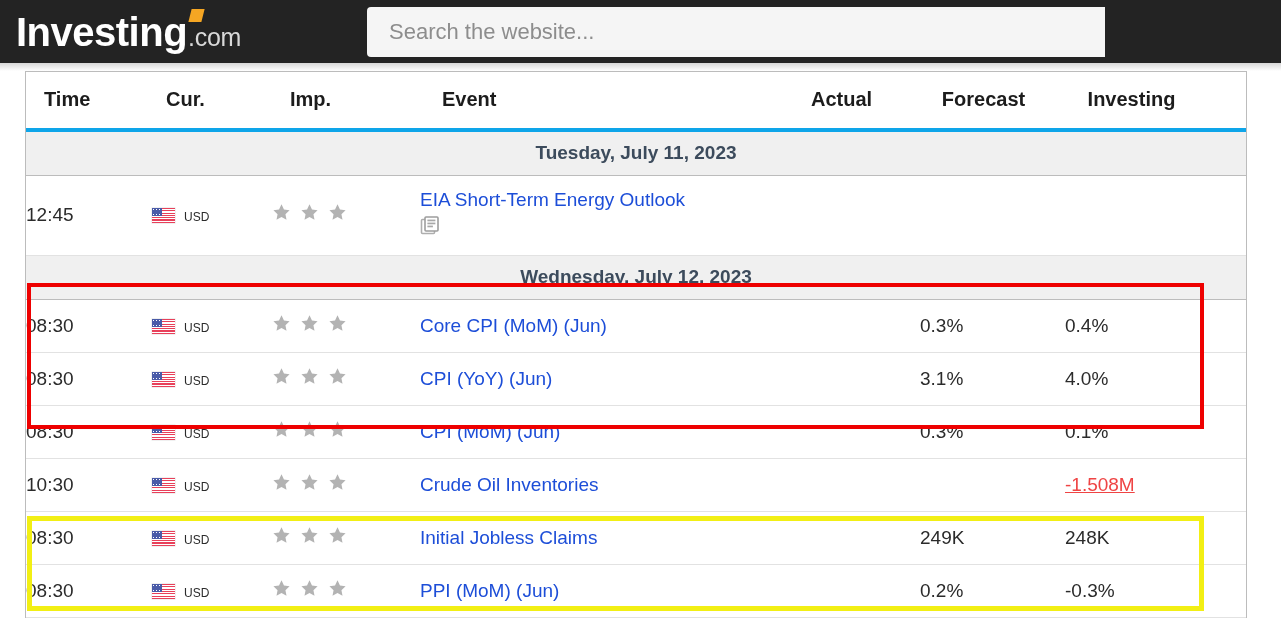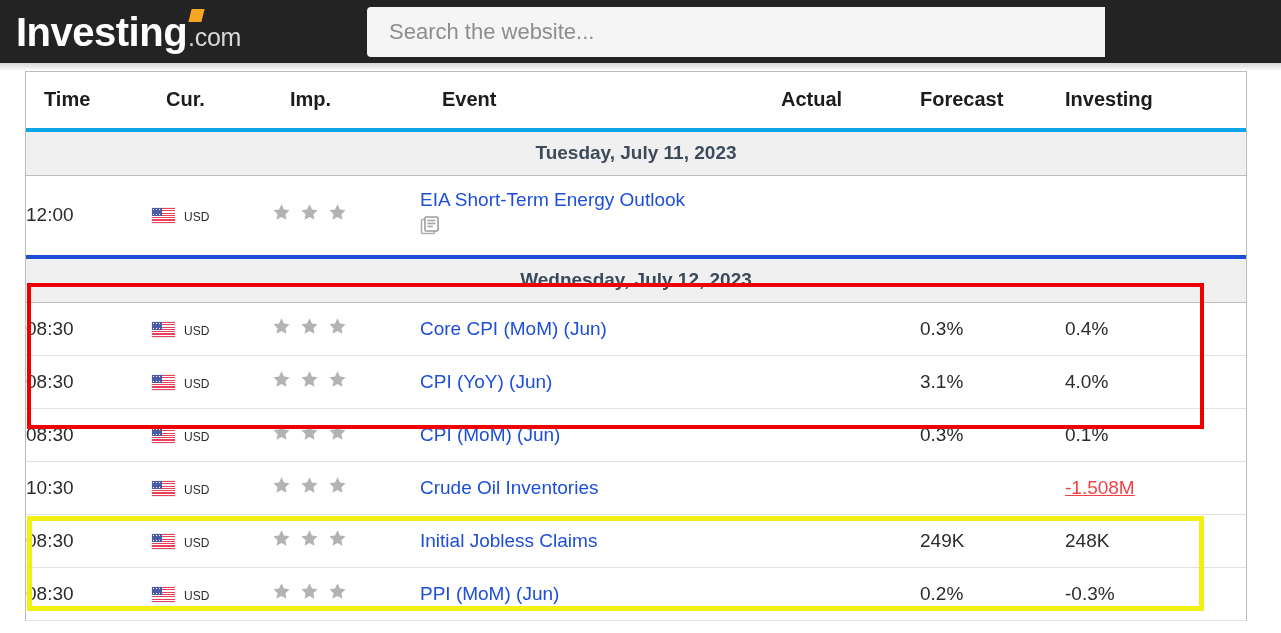--- a/index.html
+++ b/index.html
@@ -106,26 +106,26 @@
     padding: 16px 0 17px 0;
     border-bottom: 4px solid #0ea5e9;
     text-align: left;
     background: #fff;
     white-space: nowrap;
   }
   th.th-time  { padding-left: 18px; }
   th.th-cur   { padding-left: 14px; }
   th.th-imp   { padding-left: 18px; }
   th.th-event { padding-left: 22px; }
-  th.th-act, th.th-fcst, th.th-prev { text-align: left; padding-right: 18px; }
+  th.th-act, th.th-fcst, th.th-prev { text-align: center; padding-right: 18px; }
   th.th-prev  { padding-right: 48px; }
 
   tr.day-row td {
     background: #f0f0f0;
-    border-top: 4px solid #1d4ed8;
+    border-top: 1px solid #1d4ed8;
     border-bottom: 1px solid #bcbcbc;
     text-align: center;
     font-weight: bold;
     font-size: 19px;
     color: #3c4b5c;
     padding: 10px 0 11px 0;
   }
 
   tr.event-row td {
     border-bottom: 1px solid #e2e2e2;
@@ -238,21 +238,21 @@
         <th class="th-act">Actual</th>
         <th class="th-fcst">Forecast</th>
         <th class="th-prev">Investing</th>
       </tr>
     </thead>
     <tbody id="cal-body">
         <tr class="day-row">
           <td colspan="7">Tuesday, July 11, 2023</td>
         </tr>
         <tr class="event-row tall">
-          <td class="c-time">12:00</td>
+          <td class="c-time">12:45</td>
           <td class="c-cur"><span class="flag"><span class="stripes"></span><span class="canton"></span></span><span class="cur-code">USD</span></td>
           <td class="c-imp"><span class="stars">
               <span class="star">
                 <svg width="19" height="19" viewBox="0 0 20 20" aria-hidden="true">
                   <path fill="#b3b3b3" d="M10 1.4 l2.6 5.45 5.9.78 -4.35 4.1 1.12 5.87 L10 14.7 l-5.27 2.9 1.12-5.87 -4.35-4.1 5.9-.78z"></path>
                 </svg>
               </span>
               <span class="star">
                 <svg width="19" height="19" viewBox="0 0 20 20" aria-hidden="true">
                   <path fill="#b3b3b3" d="M10 1.4 l2.6 5.45 5.9.78 -4.35 4.1 1.12 5.87 L10 14.7 l-5.27 2.9 1.12-5.87 -4.35-4.1 5.9-.78z"></path>

